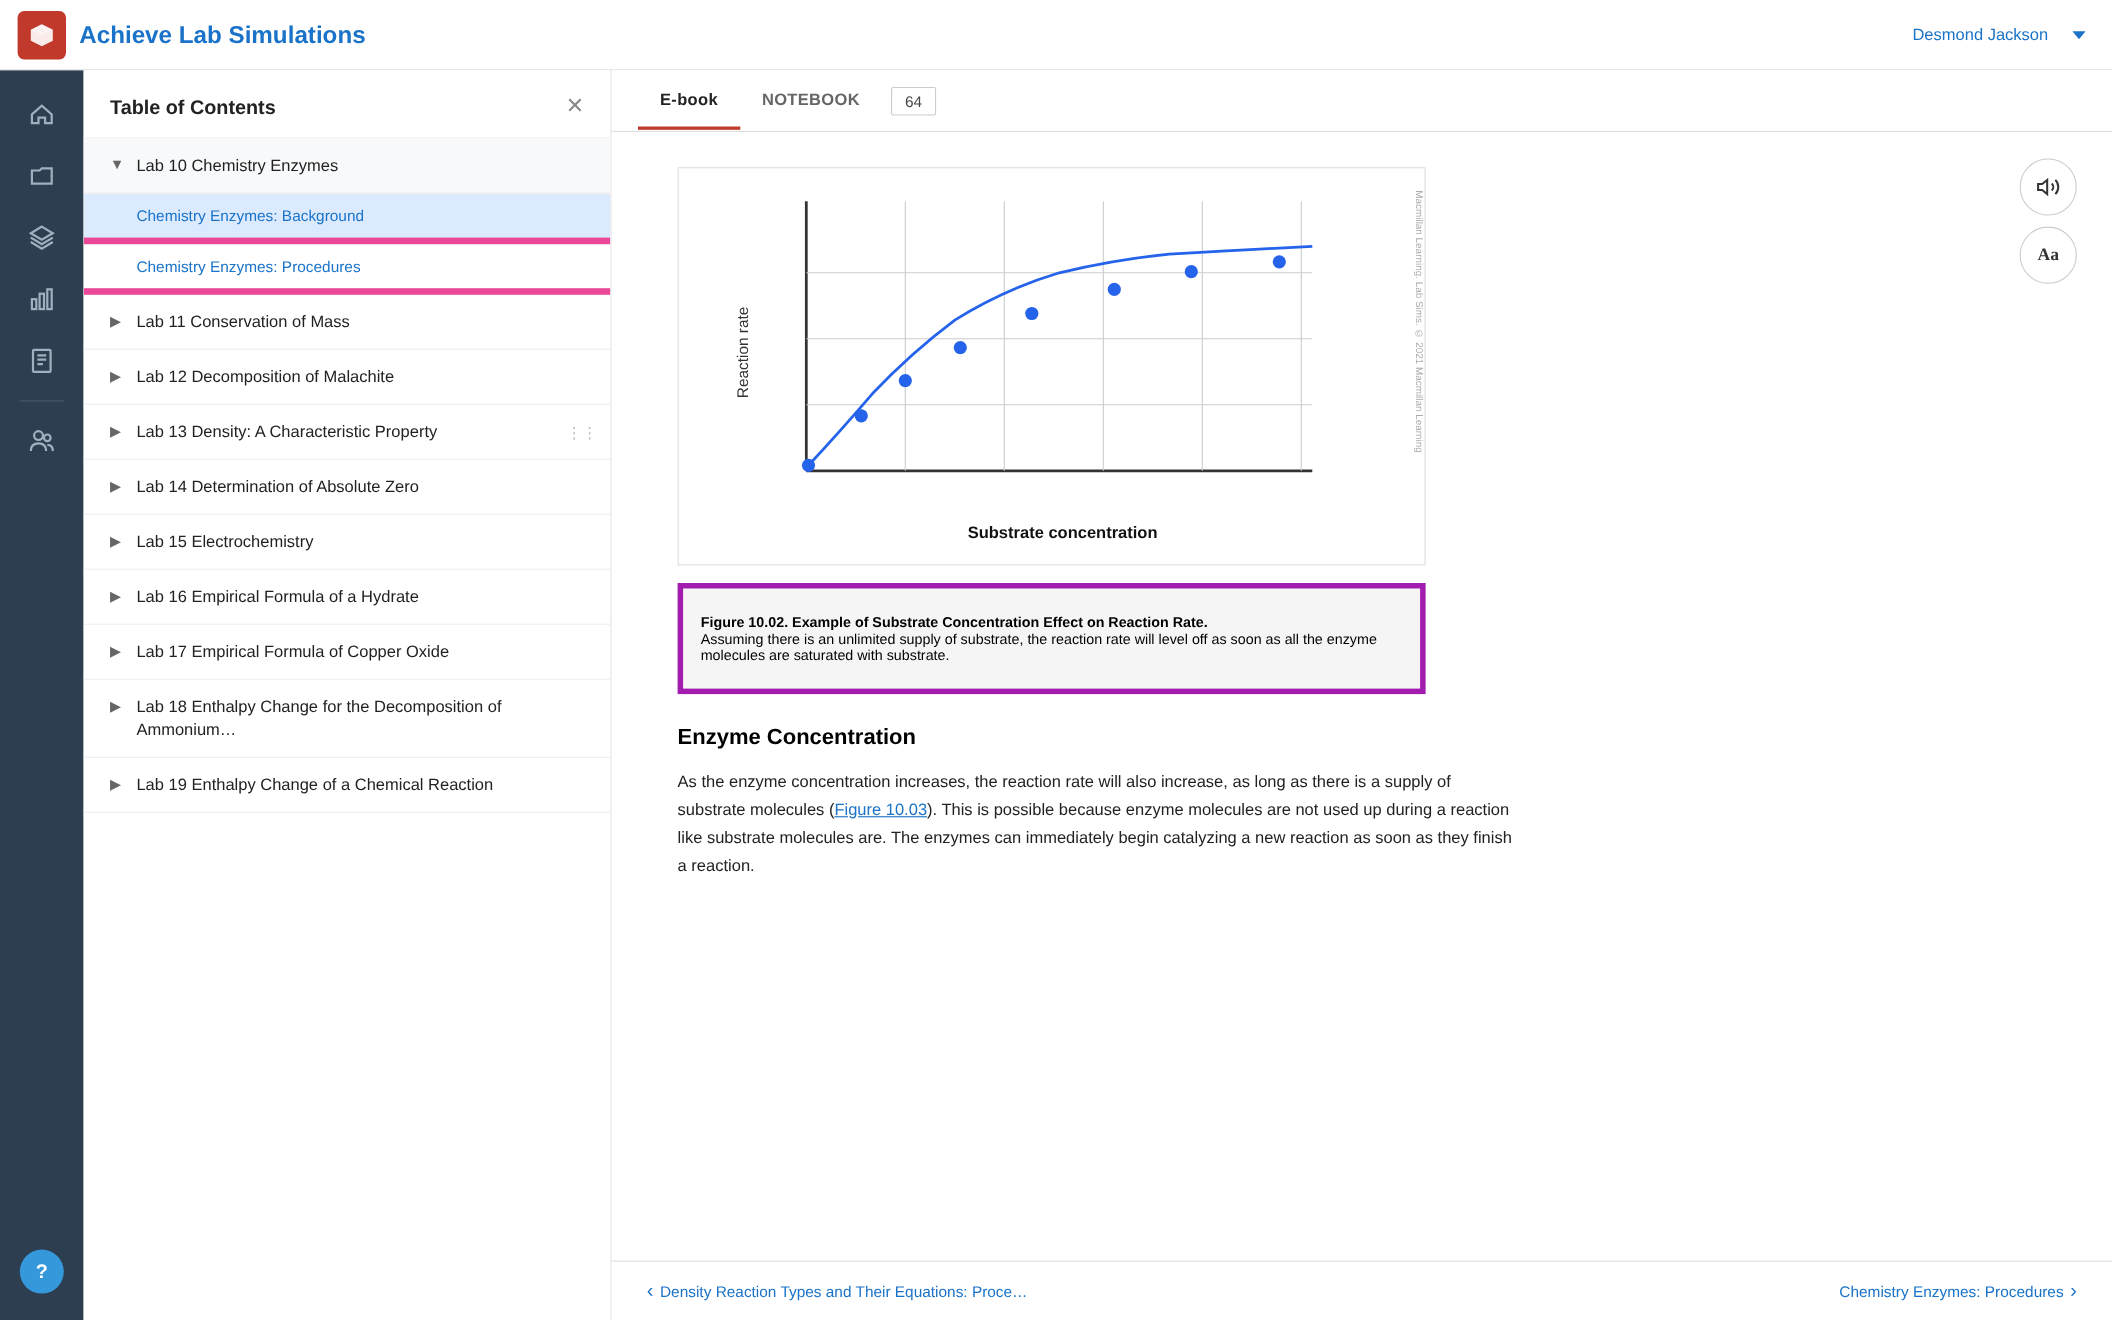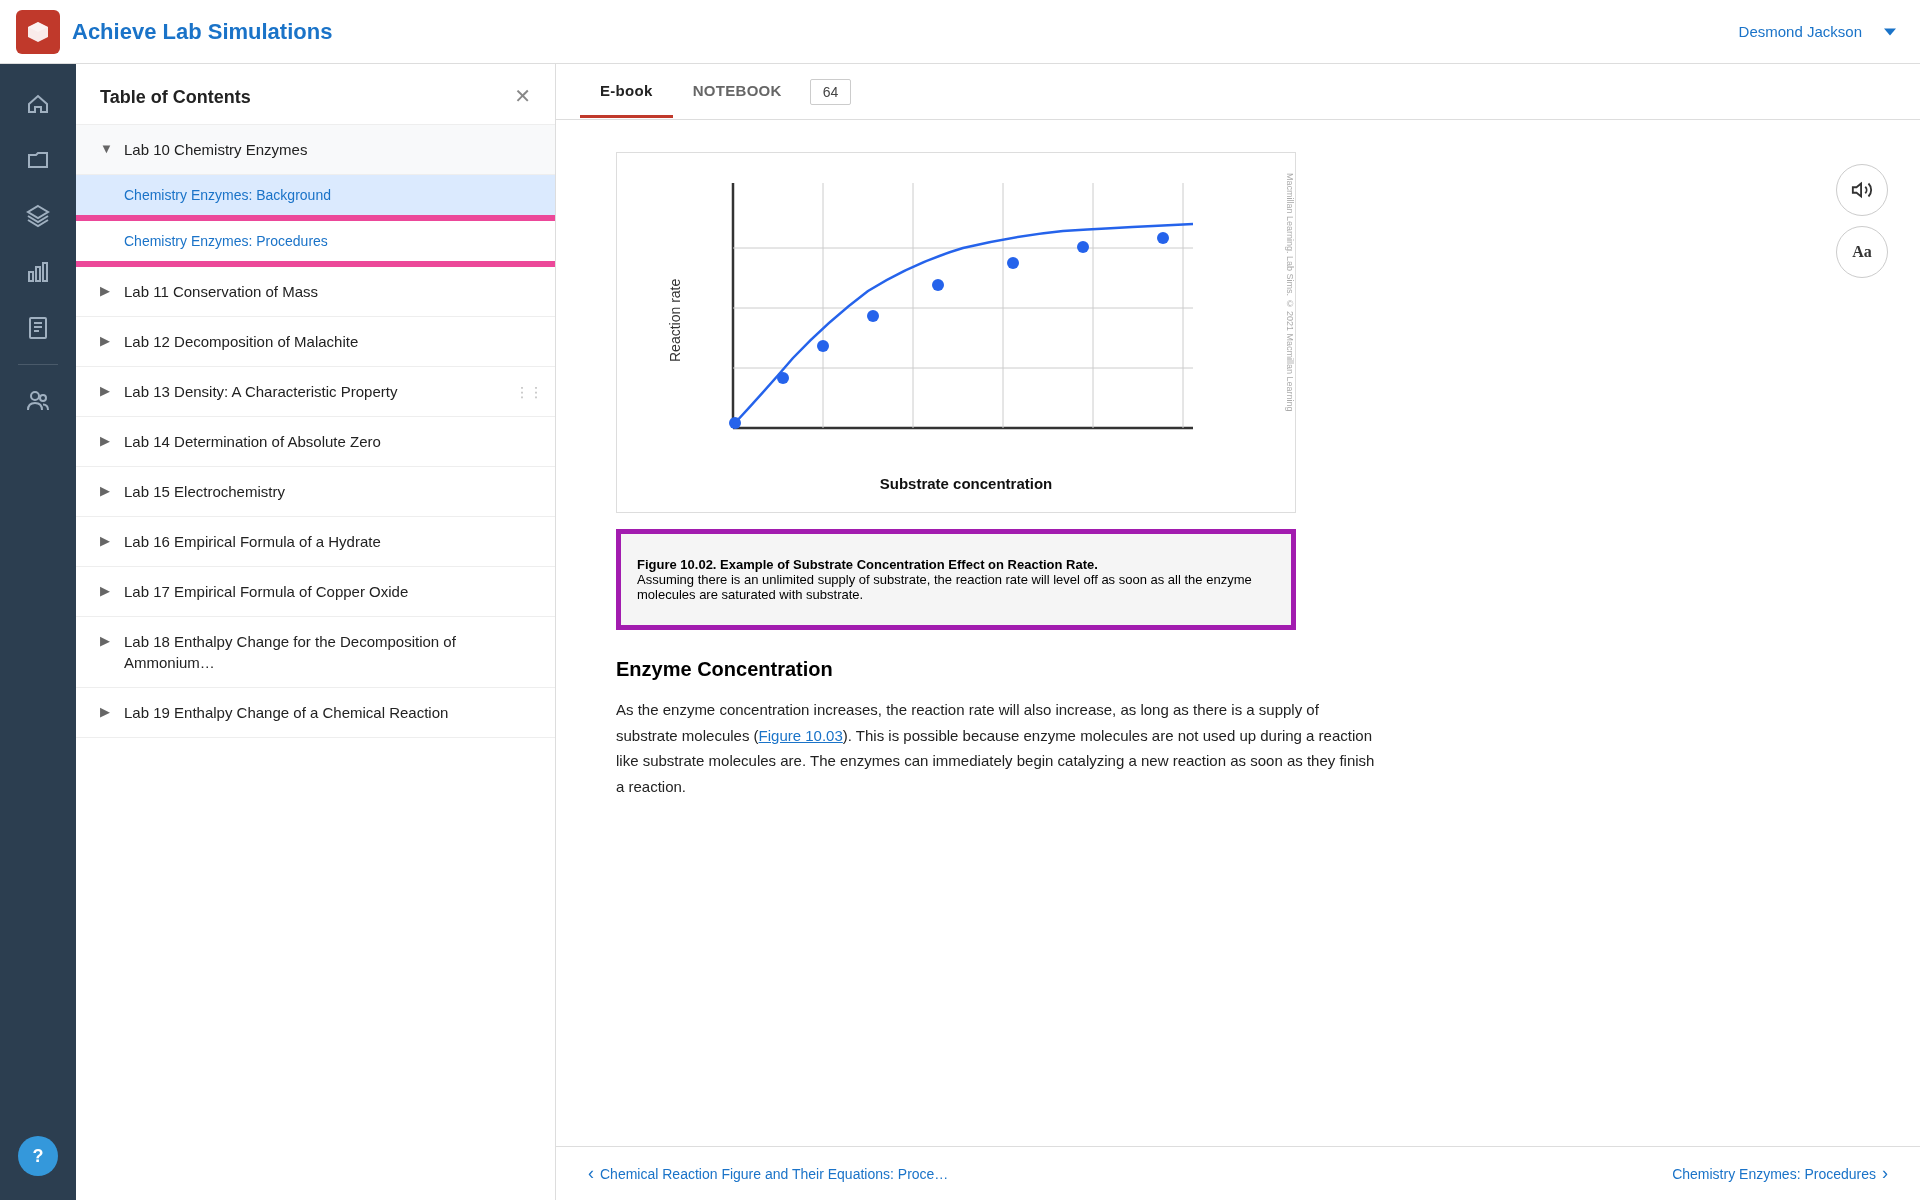--- a/index.html
+++ b/index.html
@@ -90,21 +90,21 @@
     }
     .tab-btn.active { color: #222; border-bottom: 3px solid #c0392b; }
     .tab-number {
       border: 1px solid #ccc; padding: 4px 12px; font-size: 14px; color: #444;
       border-radius: 2px; margin-left: 8px; cursor: pointer; background: #fff;
     }
     .content-body { flex: 1; overflow-y: auto; padding: 32px 60px; position: relative; }
 
     
     .content-controls {
-      position: absolute; right: 32px; top: 44px;
+      position: absolute; right: 32px; top: 24px;
       display: flex; flex-direction: column; gap: 10px;
     }
     .ctrl-btn {
       width: 52px; height: 52px; border: 1px solid #ccc; border-radius: 50%;
       display: flex; align-items: center; justify-content: center;
       background: #fff; cursor: pointer; font-size: 18px; color: #333;
     }
 
     
     .chart-container {
@@ -354,21 +354,21 @@
 
       <p class="body-text">
         <span>As the enzyme concentration increases, the reaction rate will also increase, as long as there is a supply of substrate molecules (</span><a href="#">Figure 10.03</a><span>). This is possible because enzyme molecules are not used up during a reaction like substrate molecules are. The enzymes can immediately begin catalyzing a new reaction as soon as they finish a reaction.</span>
       </p>
 
     </div>
 
     <div class="bottom-nav">
       <a class="nav-link" href="#">
         <span class="nav-arrow">‹</span>
-        <span>Chemical Reaction Figure and Their Equations: Proce…</span>
+        <span>Density Reaction Types and Their Equations: Proce…</span>
       </a>
       <a class="nav-link" href="#">
         <span>Chemistry Enzymes: Procedures</span>
         <span class="nav-arrow">›</span>
       </a>
     </div>
 
   </div>
 </div>
 

